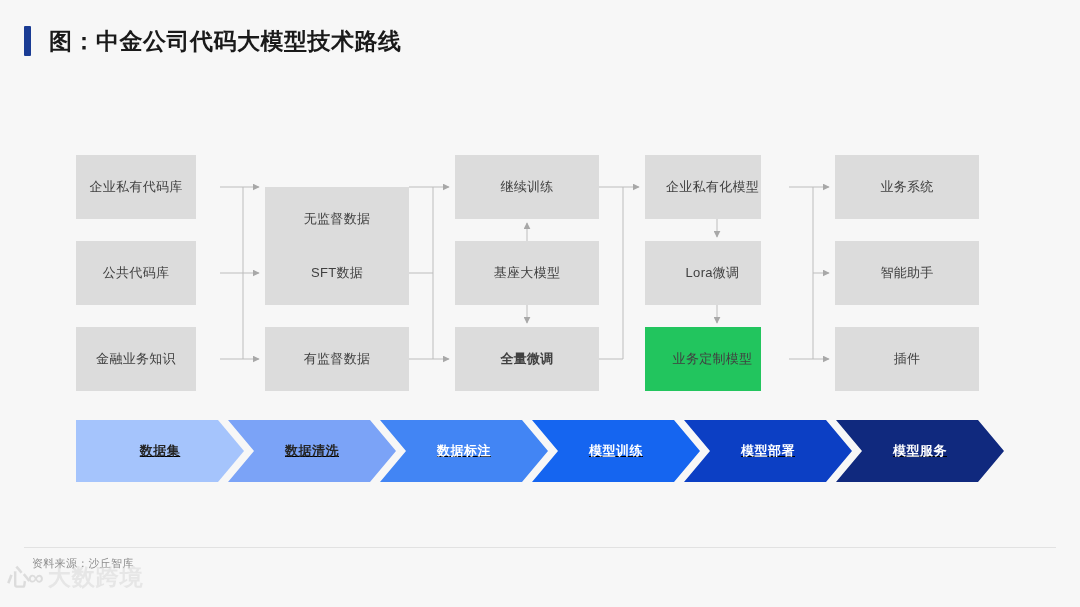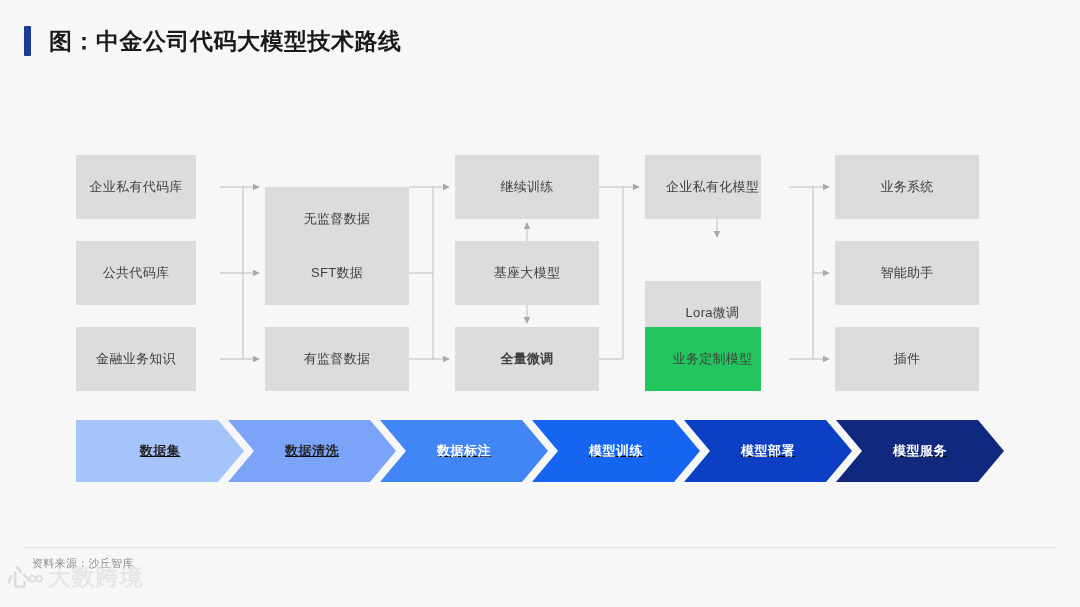--- a/index.html
+++ b/index.html
@@ -224,21 +224,21 @@
 
     <div class="node c2 r1" style="background: rgb(220, 220, 220); margin-top: 32px;">无监督数据</div>
     <div class="node c2 r2" style="background: rgb(220, 220, 220);">SFT数据</div>
     <div class="node c2 r3" style="background: rgb(220, 220, 220);">有监督数据</div>
 
     <div class="node c3 r1" style="background: rgb(220, 220, 220);">继续训练</div>
     <div class="node c3 r2" style="background: rgb(220, 220, 220);">基座大模型</div>
     <div class="node c3 r3" style="background: rgb(220, 220, 220); font-weight: bold;">全量微调</div>
 
     <div class="node c4 r1" style="background: rgb(220, 220, 220);">企业私有化模型</div>
-    <div class="node c4 r2" style="background: rgb(220, 220, 220); margin-top: 40px;">Lora微调</div>
+    <div class="node c4 r2" style="background: rgb(220, 220, 220);">Lora微调</div>
     <div class="node c4 r3" style="background: #22c55e;">业务定制模型</div>
 
     <div class="node c5 r1" style="background: rgb(220, 220, 220);">业务系统</div>
     <div class="node c5 r2" style="background: rgb(220, 220, 220);">智能助手</div>
     <div class="node c5 r3" style="background: rgb(220, 220, 220);">插件</div>
   </div>
 
   <div class="chevron-band">
     <div class="chev" style="background: rgb(165, 196, 252); color: rgb(38, 38, 38); z-index: 10;">
       <span>数据集</span>

